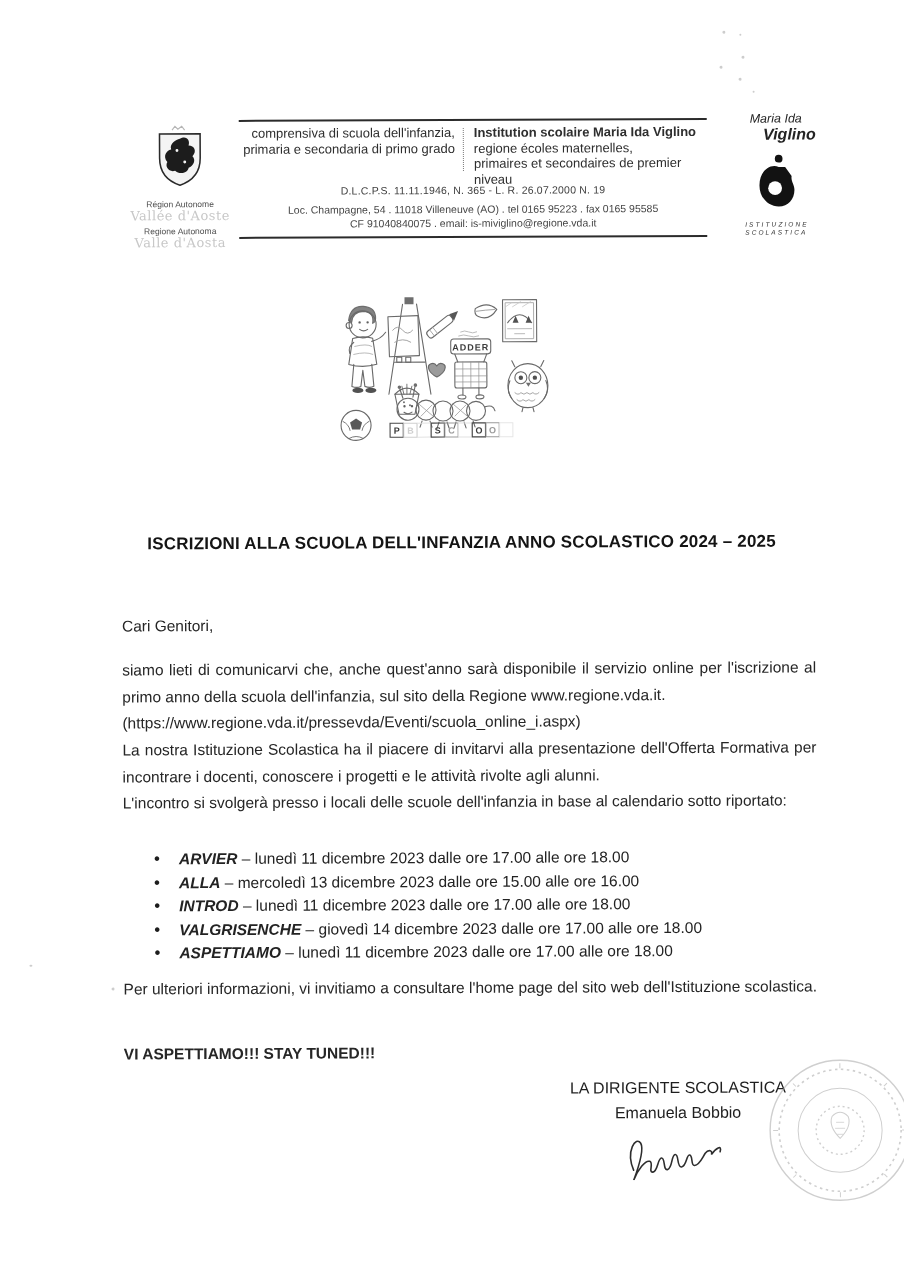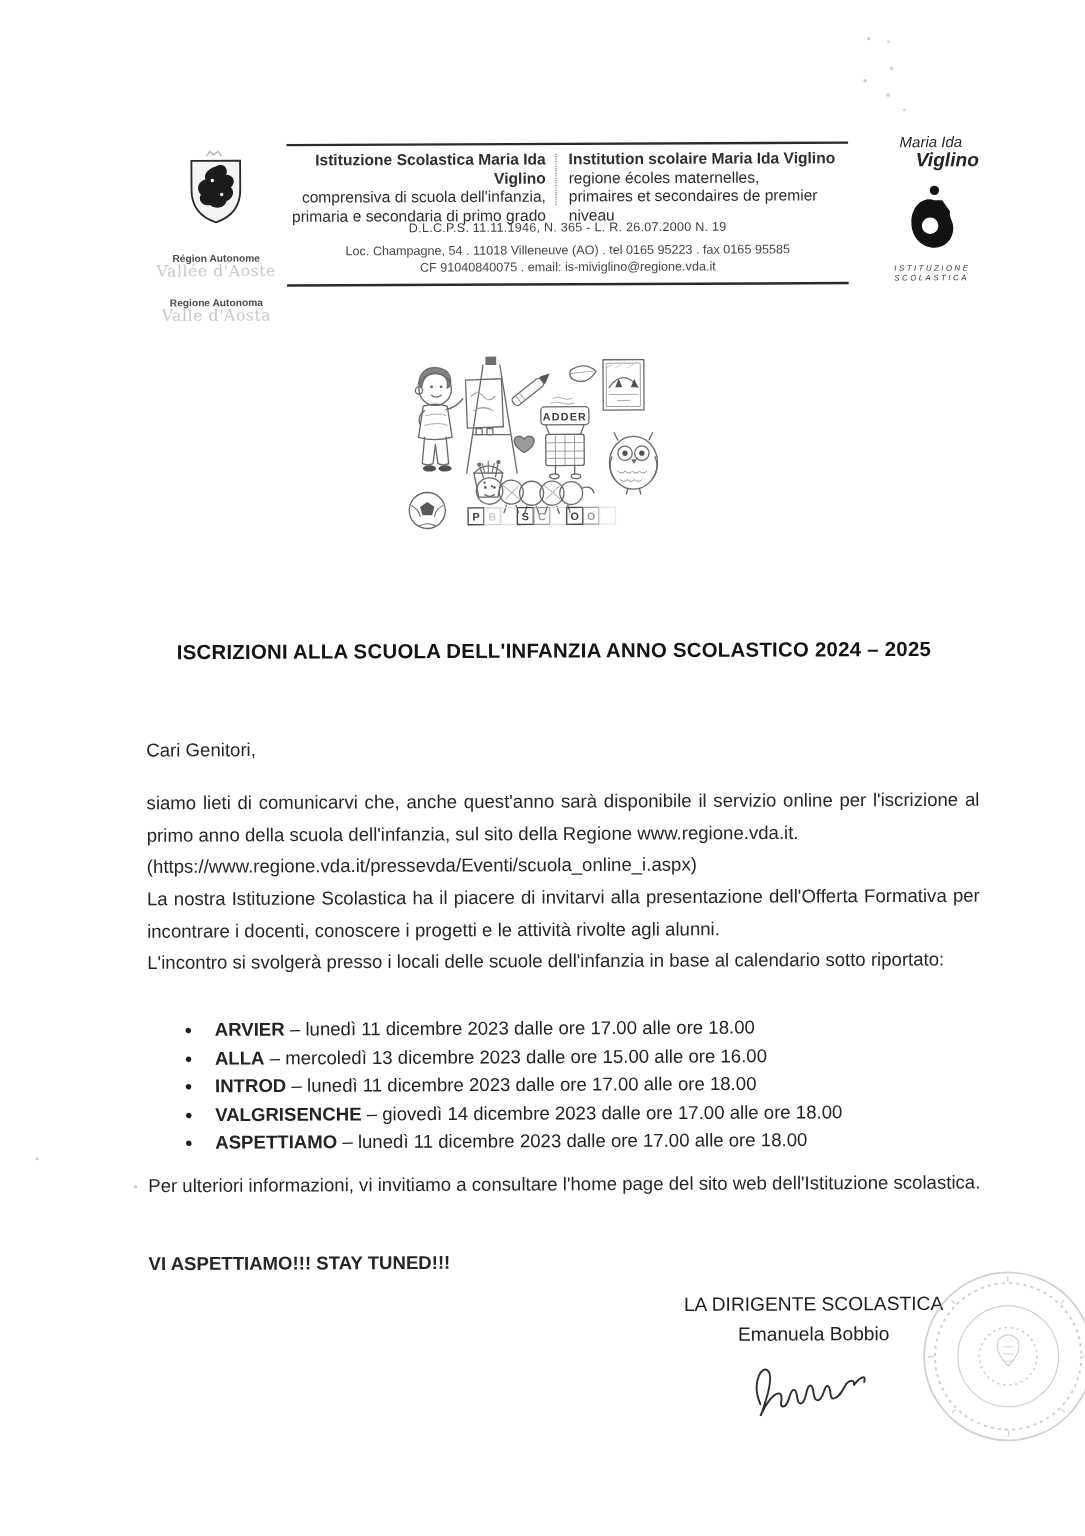--- a/index.html
+++ b/index.html
@@ -14,21 +14,21 @@
   .org-col{position:absolute;top:125px;font-size:13px;line-height:15.5px;color:#2e2e2e;}
   .org-it{left:241px;width:216px;text-align:right;}
   .org-fr{left:476px;width:236px;text-align:left;}
   .org-col .b{font-weight:bold;}
   .vsep{position:absolute;left:465px;top:128px;height:43px;border-left:1.5px dotted #7a7a7a;}
   .law{position:absolute;left:241px;top:184px;width:468px;text-align:center;font-size:10.5px;color:#3e3e3e;letter-spacing:.2px;}
   .addr{position:absolute;left:241px;top:203px;width:468px;text-align:center;font-size:10.5px;color:#454545;}
   .addr2{position:absolute;left:241px;top:217px;width:468px;text-align:center;font-size:10.5px;color:#454545;}
 
   .left-logo{position:absolute;left:126px;top:122px;width:112px;text-align:center;}
-  .left-logo .small-b{font-size:8.5px;font-weight:bold;color:#4c4c4c;line-height:10px;margin-top:14px;}
+  .left-logo .small-b{font-size:8.5px;font-weight:normal;color:#4c4c4c;line-height:10px;margin-top:4px;}
   .left-logo .fancy{font-family:"DejaVu Serif",serif;font-weight:normal;font-size:13px;line-height:13px;color:#c8c8c8;letter-spacing:.5px;}
 
   .right-logo{position:absolute;left:738px;top:114px;width:80px;text-align:center;color:#242424;font-style:italic;}
   .right-logo .nm1{font-size:12.5px;line-height:13px;}
   .right-logo .nm2{font-size:16px;font-weight:bold;line-height:17px;text-align:right;}
   .right-logo .cap{font-size:6.5px;letter-spacing:2.1px;color:#333;line-height:8px;text-align:left;padding-left:9px;}
   .droplet{margin:10px auto 8px auto;display:block;}
 
   
   .illus{position:absolute;left:328px;top:282px;}
@@ -43,21 +43,21 @@
   
   .title{position:absolute;top:533px;left:0;width:100%;box-sizing:border-box;padding-left:20px;
          text-align:center;font-size:17px;font-weight:bold;letter-spacing:.2px;color:#141414;}
   .bp{position:absolute;left:122px;width:694px;margin:0;font-size:15.5px;line-height:26.5px;color:#262626;}
   .just{text-align:justify;}
   .closing{font-weight:bold;}
   .bullets{position:absolute;left:122px;top:846px;width:694px;margin:0;padding:0;list-style:none;
            font-size:15.5px;line-height:23.6px;color:#232323;}
   .bullets li{position:relative;padding-left:56px;}
   .bullets li::before{content:"\2022";position:absolute;left:31px;top:0;font-size:17px;color:#1d1d1d;}
-  .place{font-weight:bold;}
+  .place{font-weight:bold;font-style:italic;}
 
   
   .sig{position:absolute;left:556px;top:1080px;width:240px;text-align:center;font-size:16px;color:#1f1f1f;}
   .sig .name{margin-top:7px;}
   .autograph{position:absolute;left:618px;top:1126px;}
   .stamp{position:absolute;left:750px;top:1056px;}
 
   .speck{position:absolute;background:#b8b8b8;border-radius:50%;opacity:.7;}
 </style>
 </head>
@@ -78,21 +78,20 @@
         <circle cx="27" cy="28" r="1.5" fill="#f4f4f4"></circle>
         <circle cx="35" cy="40" r="1.5" fill="#f4f4f4"></circle>
       </svg>
       <div class="small-b">Région Autonome</div>
       <div class="fancy">Vallée d'Aoste</div>
       <div class="small-b">Regione Autonoma</div>
       <div class="fancy">Valle d'Aosta</div>
     </div>
 
     <div class="org-col org-it">
-      <div class="b">Istituzione Scolastica Maria Ida Viglino</div>
       <div>comprensiva di scuola dell'infanzia,</div>
       <div>primaria e secondaria di primo grado</div>
     </div>
     <div class="vsep"></div>
     <div class="org-col org-fr">
       <div class="b">Institution scolaire Maria Ida Viglino</div>
       <div>regione écoles maternelles,</div>
       <div>primaires et secondaires de premier niveau</div>
     </div>
 

